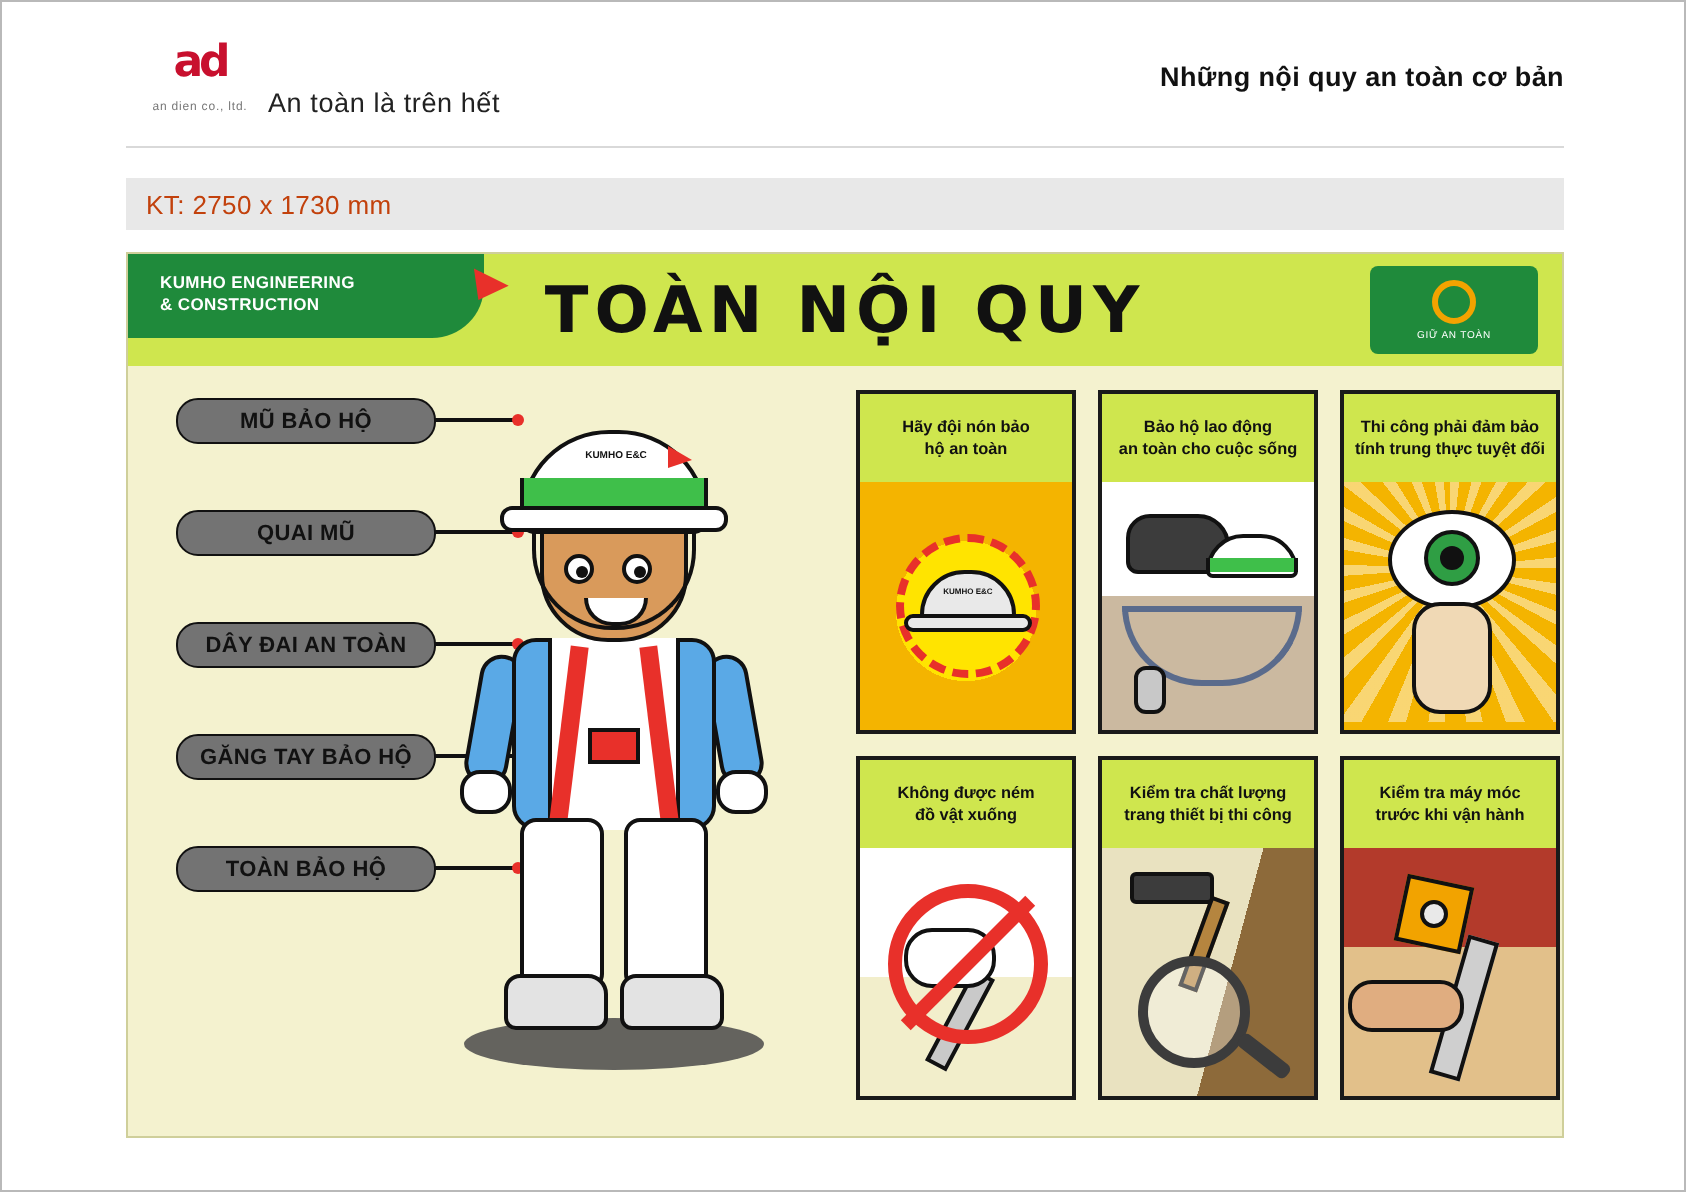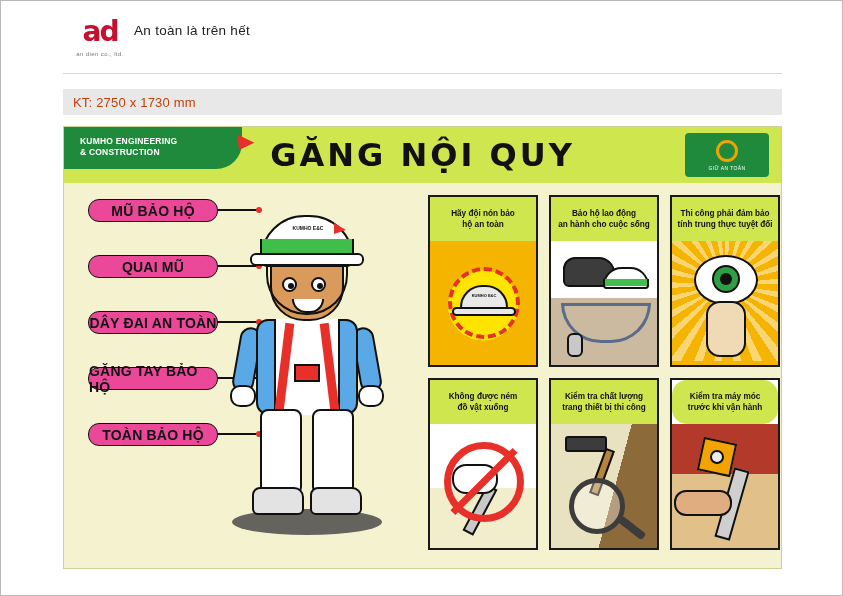--- a/index.html
+++ b/index.html
@@ -20,28 +20,28 @@
   
   .header{
     position:absolute;left:0;top:0;width:843px;height:72px;
   }
   .logo-wrap{
     position:absolute;left:70px;top:14px;width:58px;height:48px;
     text-align:center;
   }
   .logo-mark{
     font-family:"DejaVu Sans", sans-serif;
-    font-size:28px;font-weight:bold;color:#c8102e;
+    font-size:22px;font-weight:bold;color:#c8102e;
     line-height:34px;letter-spacing:-2px;
   }
   .logo-sub{
     font-size:6px;color:#777;letter-spacing:.4px;margin-top:2px;
   }
   .slogan{
-    position:absolute;left:133px;top:22px;
+    position:absolute;left:133px;top:43px;
     font-size:13.5px;color:#222;letter-spacing:.3px;
   }
   .doc-title{
     position:absolute;right:62px;top:30px;
     font-size:13.5px;font-weight:bold;color:#111;letter-spacing:.2px;
   }
   .header-rule{
     position:absolute;left:62px;top:72px;width:719px;height:1px;background:#d9d9d9;
   }
 
@@ -105,25 +105,25 @@
   }
 
   
   .mascot-area{
     position:absolute;left:8px;top:62px;width:330px;height:372px;
   }
   .labels{position:absolute;left:16px;top:10px;width:130px;}
   .label-chip{
     position:relative;
     height:21px;margin-bottom:33px;
-    background:#ec4899;
+    background:#737373;
     border:1.5px solid #111;
     border-radius:11px;
     display:flex;align-items:center;justify-content:center;
-    font-size:14px;font-weight:bold;color:#111;
+    font-size:11px;font-weight:bold;color:#111;
     letter-spacing:.2px;
   }
   .leader{
     position:absolute;right:-44px;top:9px;width:44px;height:1.5px;background:#111;
   }
   .leader::after{
     content:"";position:absolute;right:-1px;top:-2.5px;
     width:6px;height:6px;border-radius:50%;background:#e8302a;
   }
 
@@ -207,56 +207,57 @@
   .c4 .wrench{position:absolute;left:44px;top:60px;width:12px;height:52px;background:#c9c9c9;border:2px solid #111;transform:rotate(28deg);box-sizing:border-box;}
   .c4 .hand{position:absolute;left:22px;top:40px;width:46px;height:30px;background:#fff;border:2px solid #111;border-radius:14px;box-sizing:border-box;}
 
   .c5 .card-head{background:#cfe64e;}
   .c5 .card-body{background:linear-gradient(105deg,#e9e2c0 0 58%, #8d6a3a 58% 100%);}
   .c5 .hammer-h{position:absolute;left:14px;top:12px;width:42px;height:16px;background:#3c3c3c;border:2px solid #111;border-radius:3px;box-sizing:border-box;}
   .c5 .hammer-s{position:absolute;left:46px;top:24px;width:10px;height:48px;background:#b5853f;border:2px solid #111;transform:rotate(20deg);box-sizing:border-box;}
   .c5 .glass{position:absolute;left:18px;top:54px;width:56px;height:56px;border:5px solid #3c3c3c;border-radius:50%;box-sizing:border-box;background:rgba(255,255,255,.35);}
   .c5 .glass-h{position:absolute;left:66px;top:100px;width:30px;height:8px;background:#3c3c3c;transform:rotate(38deg);border-radius:3px;}
 
-  .c6 .card-head{background:#cfe64e;border-radius:15px;}
+  .c6 .card-head{background:#cfe64e;}
   .c6 .card-body{background:linear-gradient(#b33a2b 0 40%, #e2c08a 40% 100%);}
   .c6 .nut{position:absolute;left:28px;top:16px;width:34px;height:34px;background:#f2a300;border:2px solid #111;box-sizing:border-box;transform:rotate(12deg);}
   .c6 .nut-in{position:absolute;left:38px;top:26px;width:14px;height:14px;background:#e9e9e9;border:2px solid #111;border-radius:50%;box-sizing:border-box;}
   .c6 .wrench2{position:absolute;left:52px;top:44px;width:16px;height:72px;background:#cfcfcf;border:2px solid #111;transform:rotate(16deg);box-sizing:border-box;}
   .c6 .arm2{position:absolute;left:2px;top:66px;width:58px;height:26px;background:#e0ad80;border:2px solid #111;border-radius:12px;box-sizing:border-box;}
 </style>
 </head>
 <body>
 
 <div class="page">
 
   <div class="header">
     <div class="logo-wrap">
       <div class="logo-mark">ad</div>
       <div class="logo-sub">an dien co., ltd.</div>
     </div>
     <div class="slogan">An toàn là trên hết</div>
+    <div class="doc-title">Những nội quy an toàn cơ bản</div>
     <div class="header-rule"></div>
   </div>
 
   <div class="size-bar">
     <div class="size-text">KT:  2750 x 1730 mm</div>
   </div>
 
   <div class="poster">
 
     <div class="poster-top">
       <div class="kumho-tag" style="white-space:pre-line;">KUMHO ENGINEERING
 &amp; CONSTRUCTION</div>
       <div class="kumho-swoosh"></div>
       <div class="badge">
         <div class="badge-o"></div>
         <div class="badge-txt">GIỮ AN TOÀN</div>
       </div>
-      <div class="poster-title">GĂNG NỘI QUY</div>
+      <div class="poster-title">TOÀN NỘI QUY</div>
     </div>
 
     <div class="mascot-area">
       <div class="labels">
         <div class="label-chip">
           <span>MŨ BẢO HỘ</span>
           <span class="leader"></span>
         </div>
         <div class="label-chip">
           <span>QUAI  MŨ</span>
@@ -316,21 +317,21 @@
         <div class="card-body">
           <div class="ring"></div>
           <div class="hat"></div>
           <div class="hat-brim"></div>
           <div class="hat-txt">KUMHO E&amp;C</div>
         </div>
       </div>
 
       <div class="card c2">
         <div class="card-head" style="white-space:pre-line;">Bảo hộ lao động
-an hành cho cuộc sống</div>
+an toàn cho cuộc sống</div>
         <div class="card-body">
           <div class="boot2"></div>
           <div class="hat2"></div>
           <div class="hat2g"></div>
           <div class="belt"></div>
           <div class="hook"></div>
         </div>
       </div>
 
       <div class="card c3">

